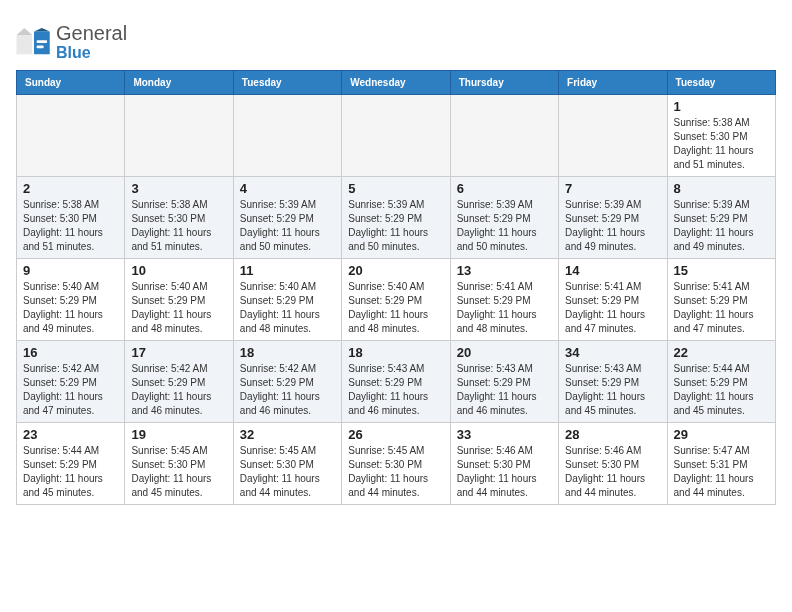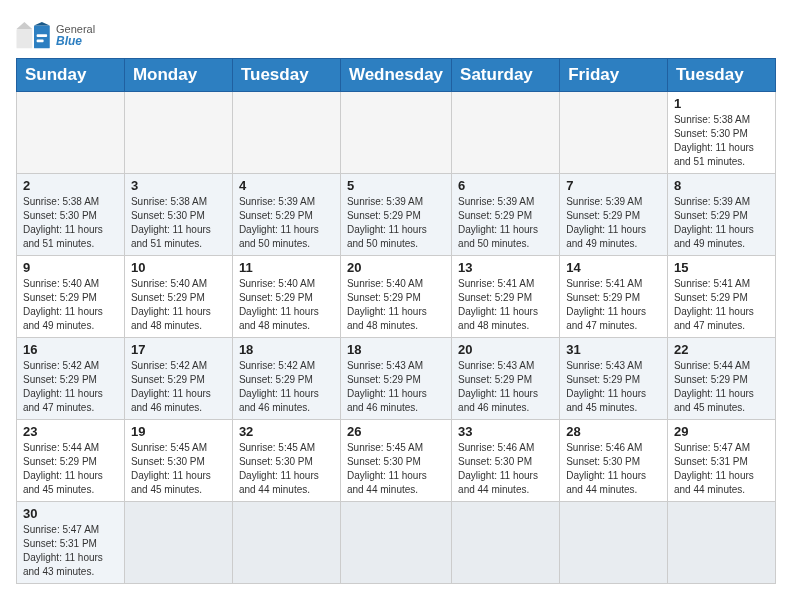--- a/index.html
+++ b/index.html
@@ -44,21 +44,21 @@
       width: 100%;
       border-collapse: collapse;
       border: 1px solid #ccc;
       margin-top: 8px;
     }
     .calendar-table th {
       background-color: #2d7fc1;
       color: #fff;
       text-align: left;
       padding: 6px 8px;
-      font-size: 17px;
+      font-size: 10px;
       font-weight: bold;
       border: 1px solid #2060a0;
     }
     .calendar-table td {
       vertical-align: top;
       border: 1px solid #ccc;
       padding: 4px 6px;
       width: calc(100% / 7);
       min-height: 70px;
       font-size: 10.5px;
@@ -94,38 +94,38 @@
   <div class="logo">
     <svg class="logo-icon" viewBox="0 0 40 32" xmlns="http://www.w3.org/2000/svg">
       <rect x="0" y="8" width="18" height="22" fill="#e8e8e8" rx="1"></rect>
       <polygon points="0,8 9,0 18,8" fill="#cccccc"></polygon>
       <rect x="20" y="4" width="18" height="26" fill="#2d7fc1" rx="1"></rect>
       <polygon points="20,4 29,0 38,4" fill="#1a5a8a"></polygon>
       <rect x="23" y="14" width="12" height="3" fill="#fff" rx="1"></rect>
       <rect x="23" y="20" width="8" height="3" fill="#fff" rx="1"></rect>
     </svg>
     <div>
-      <div style="font-size:11px; color:#555; font-weight:normal; line-height:1.1;">General</div>
-      <div style="font-size:12px; color:#2d7fc1; font-weight:bold; line-height:1.1;font-style:italic;">Blue</div>
+      <div style="font-size:20px; color:#555; font-weight:normal; line-height:1.1;">General</div>
+      <div style="font-size:16px; color:#2d7fc1; font-weight:bold; line-height:1.1;">Blue</div>
     </div>
   </div>
   <div class="title-block">
     <div class="month-title"></div>
     <div class="location-title"></div>
   </div>
 </div>
 
 <table class="calendar-table">
   <thead>
     <tr>
     <th>Sunday</th>
         <th>Monday</th>
         <th>Tuesday</th>
         <th>Wednesday</th>
-        <th>Saturday</th>
+        <th>Thursday</th>
         <th>Friday</th>
         <th>Tuesday</th>
       </tr>
   </thead>
   <tbody id="calendar-body">
   <tr>
         <td class="empty"></td>
         <td class="empty"></td>
         <td class="empty"></td>
         <td class="empty"></td>
@@ -271,21 +271,21 @@
 and 46 minutes.</div>
         </td>
         <td>
           <span class="day-number">20</span>
           <div class="day-info" style="white-space: pre-line;">Sunrise: 5:43 AM
 Sunset: 5:29 PM
 Daylight: 11 hours
 and 46 minutes.</div>
         </td>
         <td>
-          <span class="day-number">31</span>
+          <span class="day-number">34</span>
           <div class="day-info" style="white-space: pre-line;">Sunrise: 5:43 AM
 Sunset: 5:29 PM
 Daylight: 11 hours
 and 45 minutes.</div>
         </td>
         <td>
           <span class="day-number">22</span>
           <div class="day-info" style="white-space: pre-line;">Sunrise: 5:44 AM
 Sunset: 5:29 PM
 Daylight: 11 hours
@@ -335,30 +335,15 @@
 Daylight: 11 hours
 and 44 minutes.</div>
         </td>
         <td>
           <span class="day-number">29</span>
           <div class="day-info" style="white-space: pre-line;">Sunrise: 5:47 AM
 Sunset: 5:31 PM
 Daylight: 11 hours
 and 44 minutes.</div>
         </td>
-      </tr>
-      <tr class="row-shaded">
-        <td>
-          <span class="day-number">30</span>
-          <div class="day-info" style="white-space: pre-line;">Sunrise: 5:47 AM
-Sunset: 5:31 PM
-Daylight: 11 hours
-and 43 minutes.</div>
-        </td>
-        <td class="empty"></td>
-        <td class="empty"></td>
-        <td class="empty"></td>
-        <td class="empty"></td>
-        <td class="empty"></td>
-        <td class="empty"></td>
       </tr>
     </tbody>
 </table>
 
 </body></html>

